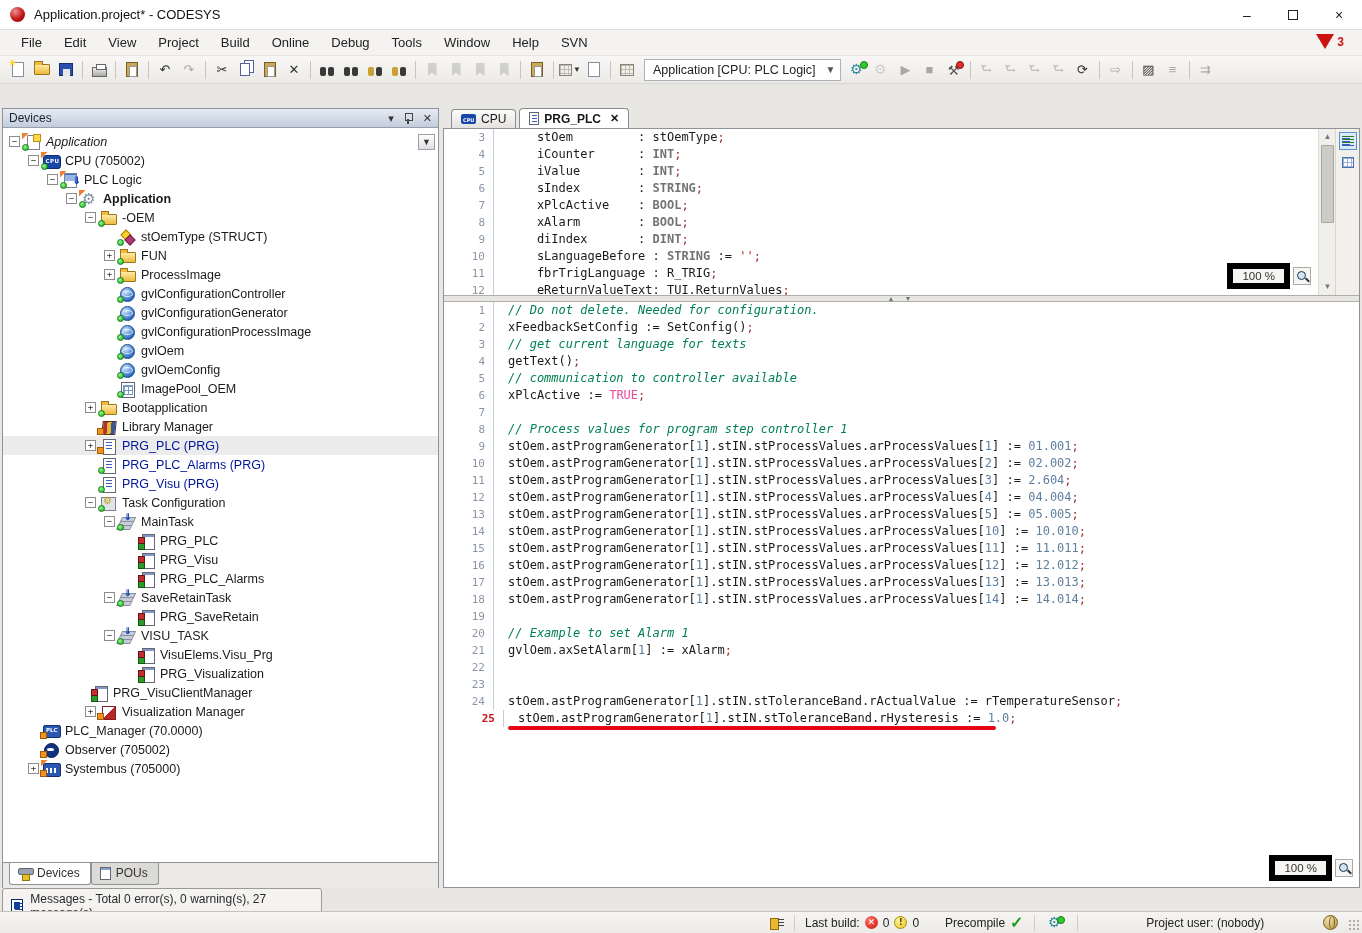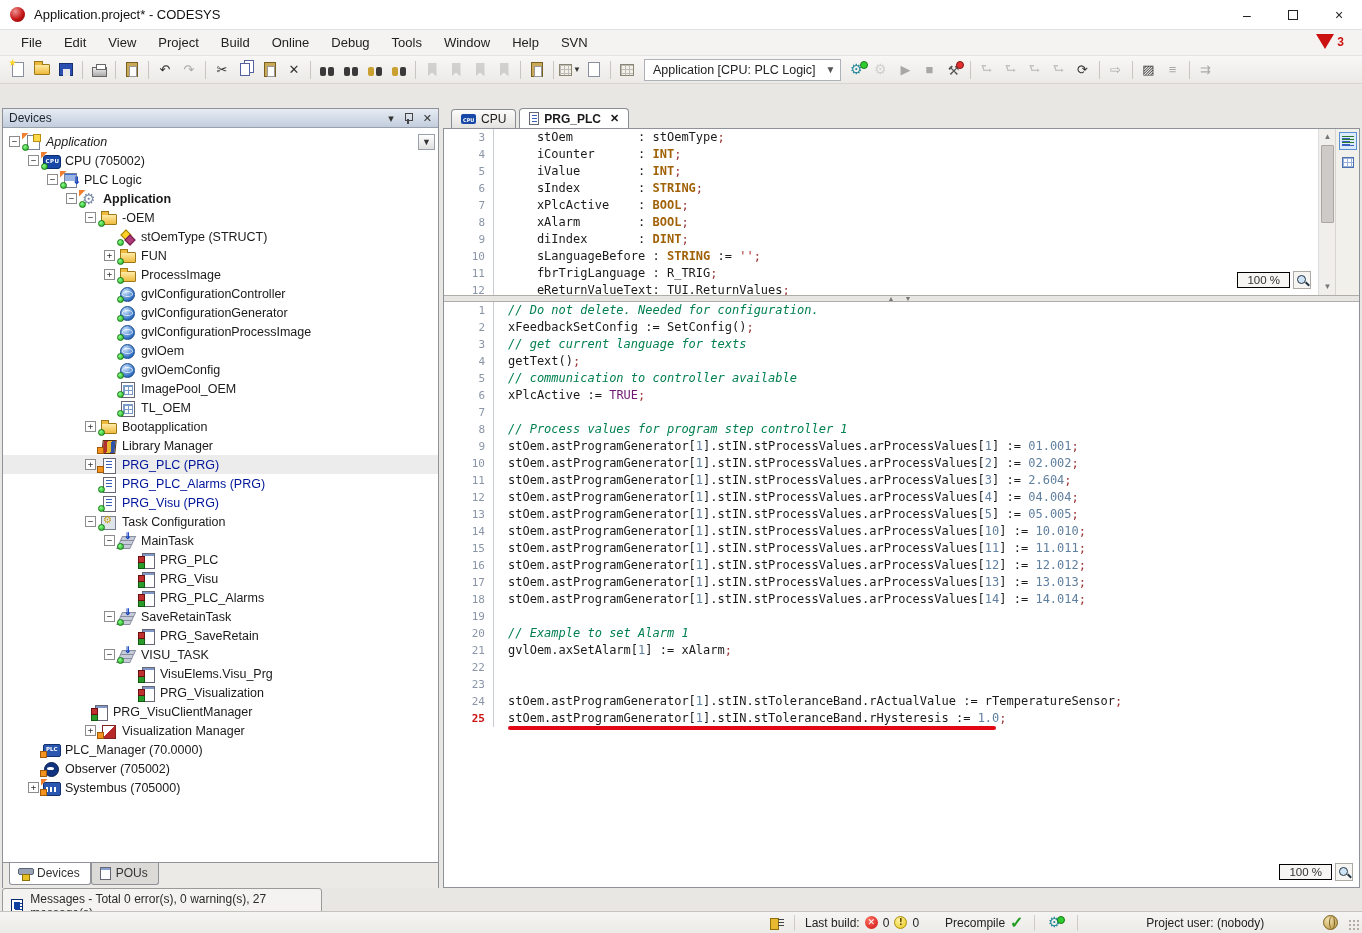--- a/index.html
+++ b/index.html
@@ -163,30 +163,30 @@
   .ic-tabview { width:12px; height:11px; background:#fff; border:1px solid #4a70b0; background-image:linear-gradient(#9ab0d8 1px,transparent 1px),linear-gradient(90deg,#9ab0d8 1px,transparent 1px); background-size:4px 4px; }
   #decl-scroll { position:absolute; right:24px; top:0; width:17px; height:166px; background:#f0efec; border-left:1px solid #ddd; }
   .sarrow { width:17px; height:16px; text-align:center; font-size:8px; color:#777; line-height:16px; }
   #decl-thumb { width:13px; height:78px; margin:0 auto; background:#cdcbc7; border:1px solid #aaa7a2; border-radius:1px; }
   #decl-scroll .sarrow.down { position:absolute; bottom:0; }
   #splitter { position:absolute; left:0; top:166px; width:915px; height:7px; background:#e8e6e2; border-top:1px solid #b0ada8; border-bottom:1px solid #b0ada8; text-align:center; }
   #splitter .handle { font-size:7px; color:#777; letter-spacing:4px; line-height:6px; }
   #impl-pane { position:absolute; left:0; top:173px; width:915px; height:585px; overflow:hidden; background:#fff; }
   .code-line { height:17px; line-height:17px; white-space:pre; font-family:"DejaVu Sans Mono", monospace; font-size:12px; display:flex; }
   .code-line .ln { width:50px; flex:none; text-align:right; padding-right:8px; color:#8a96a8; border-right:1px solid #c8ccd4; font-size:11px; }
-  .code-line .ln.red { color:#cc1111; font-weight:bold; }
+  .code-line .ln.red { color:#cc1111; font-weight:bold;margin-left:10px; }
   .code-line .ct { padding-left:14px; }
   .cmt { color:#008050; font-style:italic; }
-  .kw { color:#a16207; font-weight:bold; }
-  .kwval { color:#701a75; }
+  .kw { color:#737373; font-weight:bold; }
+  .kwval { color:#ec4899; }
   .num { color:#5f7f9f; }
   .sem { color:#993333; }
   .str { color:#b03030; }
   .zoombox { position:absolute; display:flex; align-items:center; gap:3px; }
-  .zoomlabel { border:1px solid #000000; background:#f6f5f2; padding:1px 9px; font-size:11.5px; color:#333; }
+  .zoomlabel { border:6px solid #000000; background:#f6f5f2; padding:1px 9px; font-size:11.5px; color:#333; }
   .ic-mag { width:18px; height:18px; border:1px solid #adaaa5; background:#f6f5f2; position:relative; }
   .ic-mag::before { content:""; position:absolute; left:3px; top:3px; width:7px; height:7px; border:1.5px solid #234; border-radius:50%; background:#cfe4f4; }
   .ic-mag::after { content:""; position:absolute; left:10.5px; top:10.5px; width:5px; height:1.8px; background:#234; transform:rotate(45deg); }
   #red-underline { position:absolute; height:4px; background:#e30613; border-radius:2px; left:64px; width:488px; }
 </style>
 </head>
 <body>
 
 <div id="titlebar">
   <div id="app-logo"></div>
@@ -459,27 +459,20 @@
           <i class="bdg g"></i>
         </span>
         <span class="lbl">gvlOemConfig</span>
       </div>
       <div class="trow" style="padding-left: 101px;">
         <span class="exp none"></span>
         <span class="ticon ti-image-pool">
           <i class="bdg g"></i>
         </span>
         <span class="lbl">ImagePool_OEM</span>
-      </div>
-      <div class="trow" style="padding-left: 101px;">
-        <span class="exp none"></span>
-        <span class="ticon ti-image-pool">
-          <i class="bdg g"></i>
-        </span>
-        <span class="lbl">TL_OEM</span>
       </div>
       <div class="trow" style="padding-left: 82px;">
         <span class="exp">+</span>
         <span class="ticon ti-folder">
           <i class="bdg g"></i>
         </span>
         <span class="lbl">Bootapplication</span>
       </div>
       <div class="trow" style="padding-left: 82px;">
         <span class="exp none"></span>

